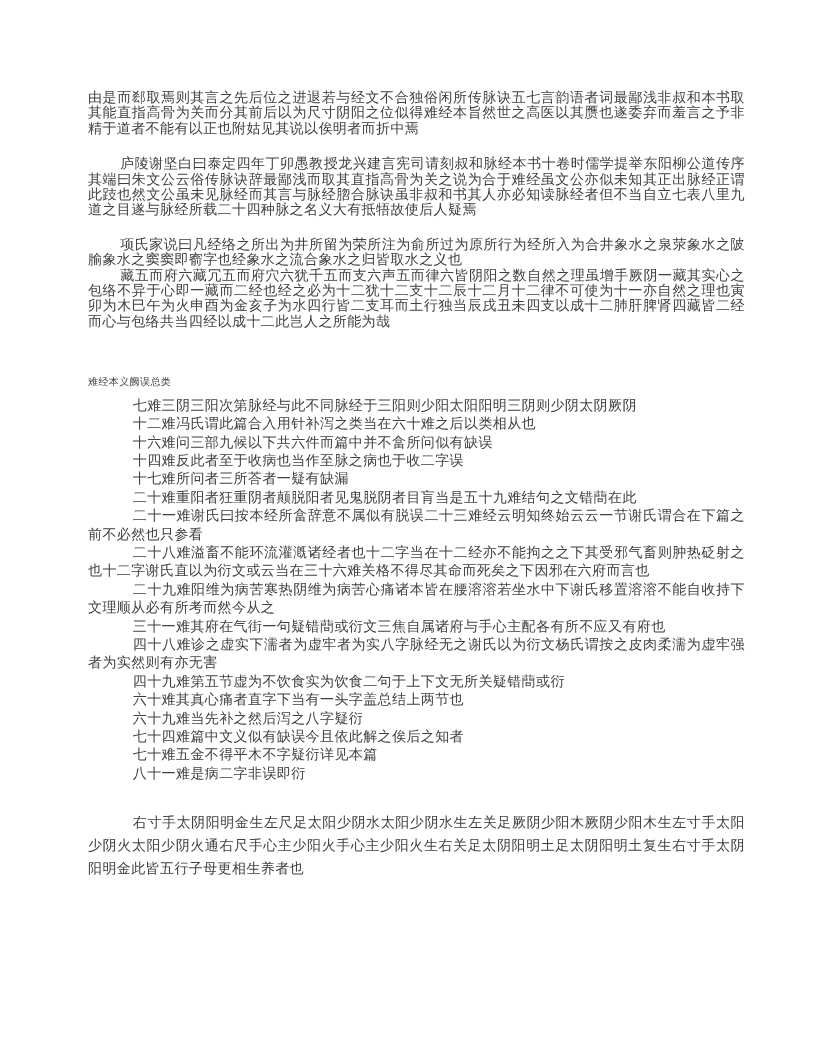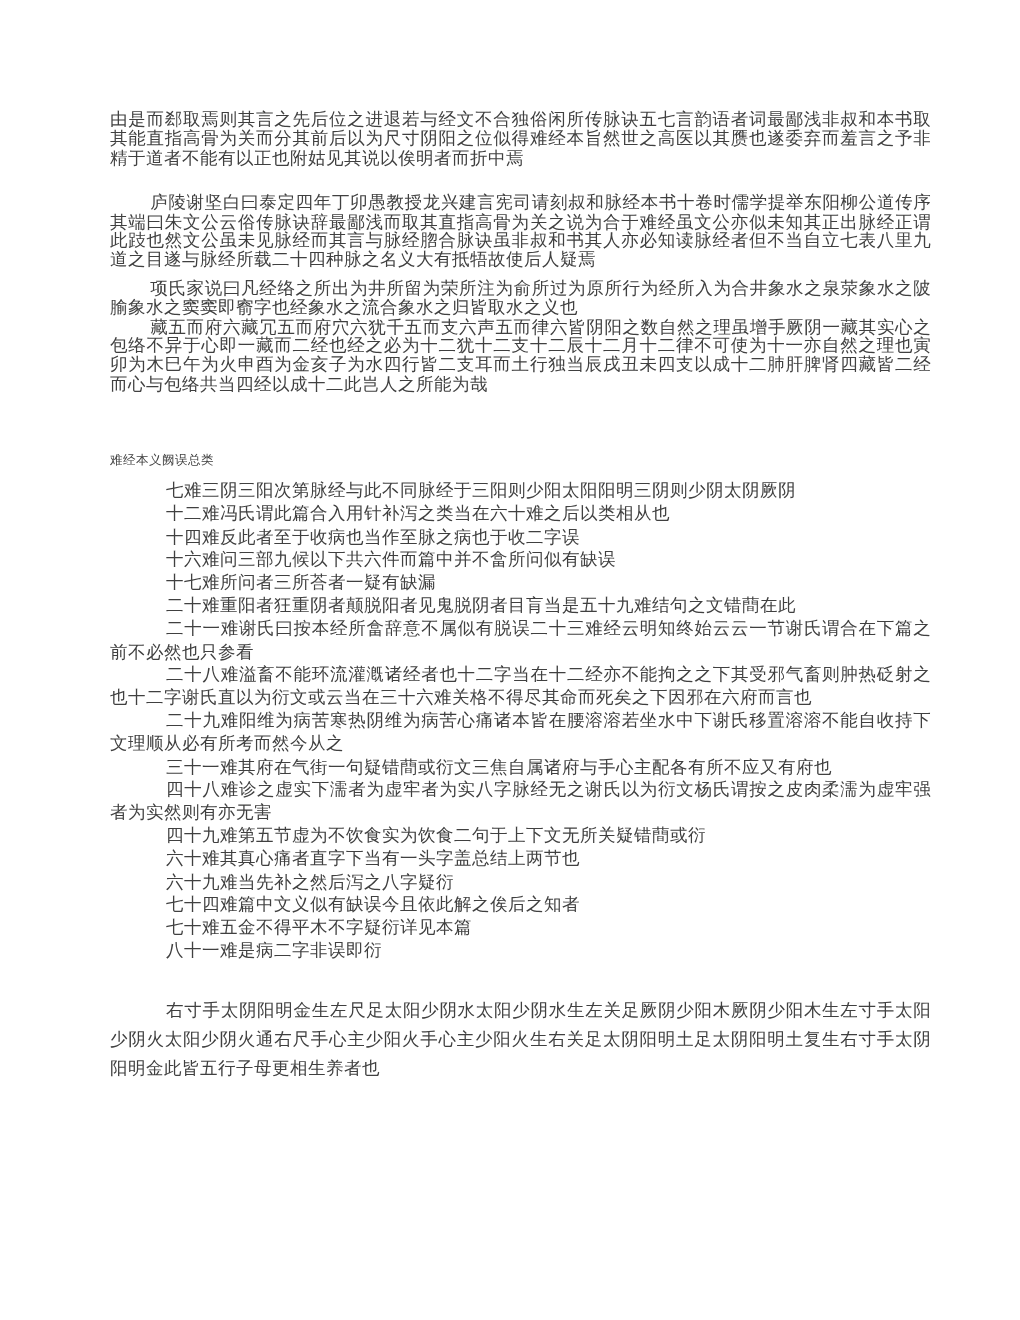--- a/index.html
+++ b/index.html
@@ -9,33 +9,33 @@
   }
   .page {
     position: relative;
     width: 816px;
     height: 1056px;
     margin: 0 auto;
     background: #ffffff;
     overflow: hidden;
     box-sizing: border-box;
     padding: 90px 71px 0 88px;
-    font-family: Liberation Mono, monospace;
+    font-family: Liberation Serif, serif;
     color: #404040;
   }
   .para {
     margin: 0;
     font-size: 14px;
     line-height: 15.4px;
     text-align: justify;
     letter-spacing: 0.4px;
   }
   .para.indent2 { text-indent: 2.3em; }
   .gap-large  { margin-top: 20px; }
-  .gap-small  { margin-top: 7px; }
+  .gap-small  { margin-top: 19px; }
   .gap-none   { margin-top: 0; }
   .section-heading {
     margin: 45px 0 0 0;
     font-size: 10px;
     font-weight: normal;
     line-height: 15.4px;
     letter-spacing: 0.4px;
   }
   .entries {
     margin-top: 7px;
@@ -74,22 +74,22 @@
 
   <p class="para indent2 gap-small">项氏家说曰凡经络之所出为井所留为荣所注为俞所过为原所行为经所入为合井象水之泉荥象水之陂腧象水之窦窦即窬字也经象水之流合象水之归皆取水之义也</p>
 
   <p class="para indent2 gap-none">藏五而府六藏冗五而府穴六犹千五而支六声五而律六皆阴阳之数自然之理虽增手厥阴一藏其实心之包络不异于心即一藏而二经也经之必为十二犹十二支十二辰十二月十二律不可使为十一亦自然之理也寅卯为木巳午为火申酉为金亥子为水四行皆二支耳而土行独当辰戌丑未四支以成十二肺肝脾肾四藏皆二经而心与包络共当四经以成十二此岂人之所能为哉</p>
 
   <h2 class="section-heading">难经本义阙误总类</h2>
 
   <div class="entries">
     <p class="entry">七难三阴三阳次第脉经与此不同脉经于三阳则少阳太阳阳明三阴则少阴太阴厥阴</p>
     <p class="entry">十二难冯氏谓此篇合入用针补泻之类当在六十难之后以类相从也</p>
+    <p class="entry">十六难问三部九候以下共六件而篇中并不畣所问似有缺误</p>
     <p class="entry">十四难反此者至于收病也当作至脉之病也于收二字误</p>
-    <p class="entry">十六难问三部九候以下共六件而篇中并不畣所问似有缺误</p>
     <p class="entry">十七难所问者三所荅者一疑有缺漏</p>
     <p class="entry">二十难重阳者狂重阴者颠脱阳者见鬼脱阴者目肓当是五十九难结句之文错蕳在此</p>
     <p class="entry">二十一难谢氏曰按本经所畣辞意不属似有脱误二十三难经云明知终始云云一节谢氏谓合在下篇之前不必然也只参看</p>
     <p class="entry">二十八难溢畜不能环流灌漑诸经者也十二字当在十二经亦不能拘之之下其受邪气畜则肿热砭射之也十二字谢氏直以为衍文或云当在三十六难关格不得尽其命而死矣之下因邪在六府而言也</p>
     <p class="entry">二十九难阳维为病苦寒热阴维为病苦心痛诸本皆在腰溶溶若坐水中下谢氏移置溶溶不能自收持下文理顺从必有所考而然今从之</p>
     <p class="entry">三十一难其府在气街一句疑错蕳或衍文三焦自属诸府与手心主配各有所不应又有府也</p>
     <p class="entry">四十八难诊之虚实下濡者为虚牢者为实八字脉经无之谢氏以为衍文杨氏谓按之皮肉柔濡为虚牢强者为实然则有亦无害</p>
     <p class="entry">四十九难第五节虚为不饮食实为饮食二句于上下文无所关疑错蕳或衍</p>
     <p class="entry">六十难其真心痛者直字下当有一头字盖总结上两节也</p>
     <p class="entry">六十九难当先补之然后泻之八字疑衍</p>

